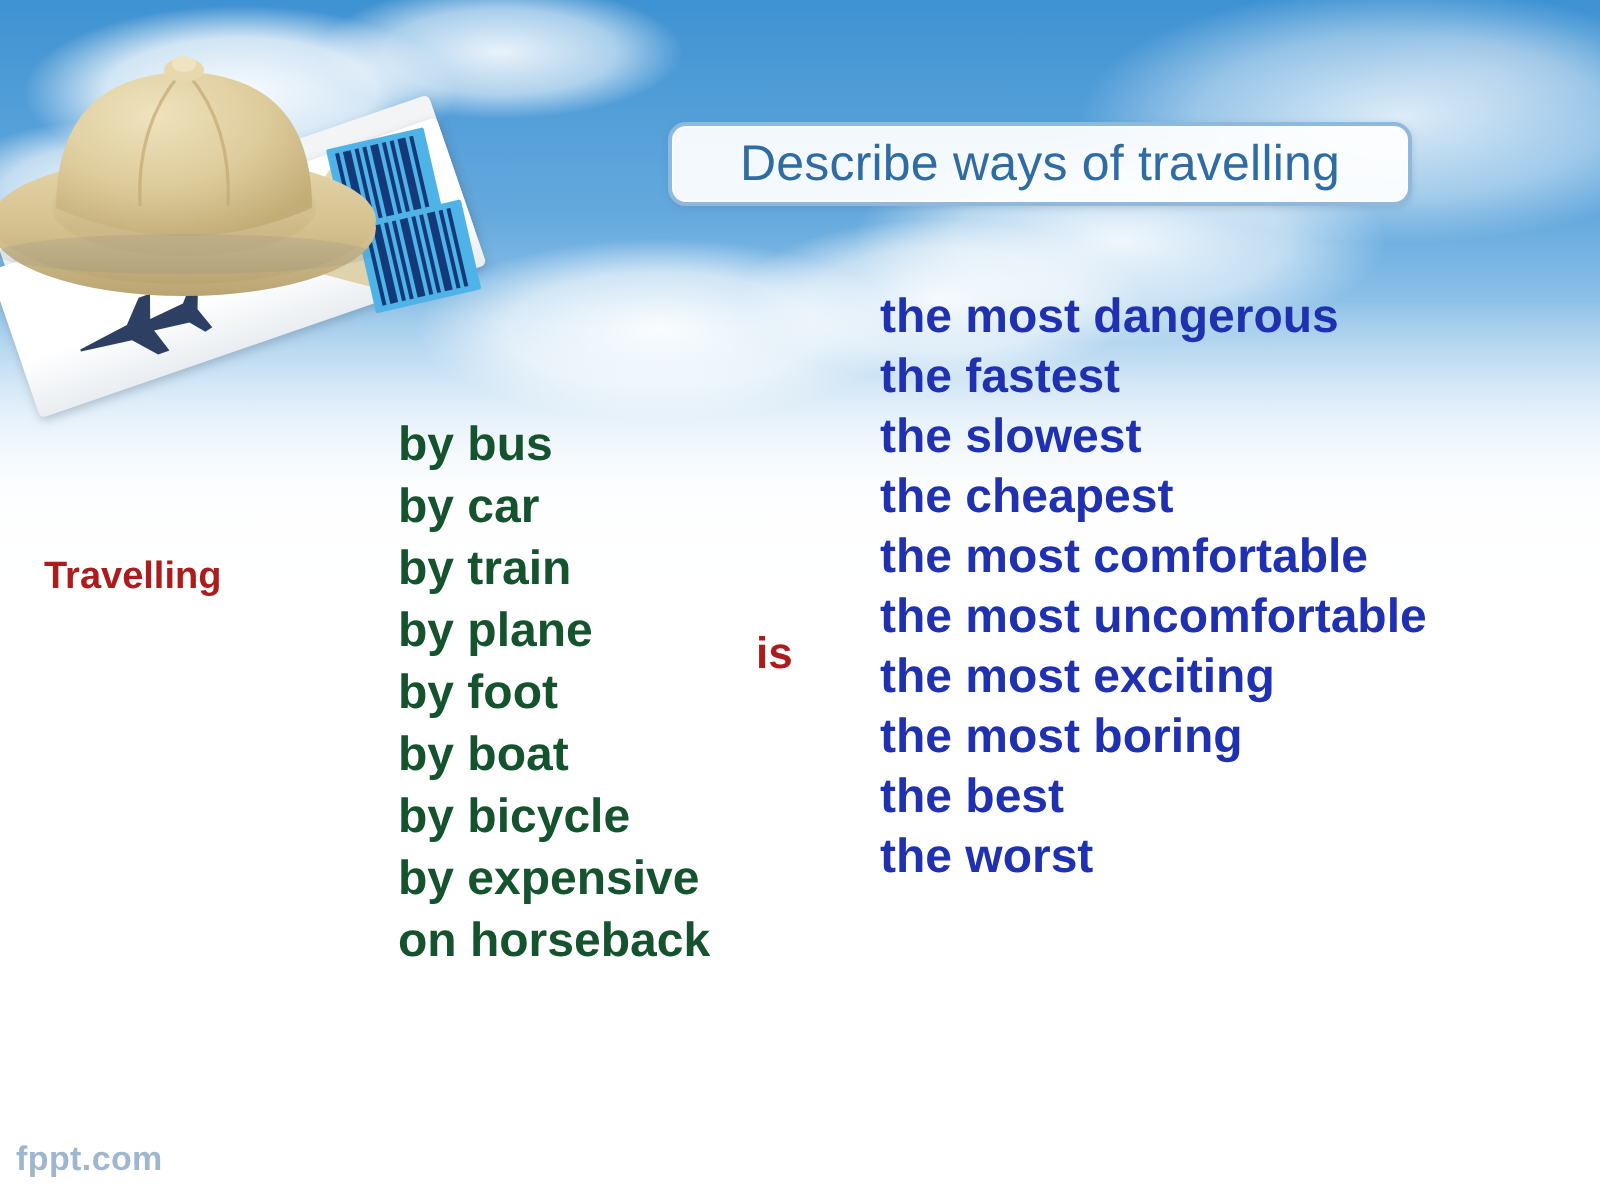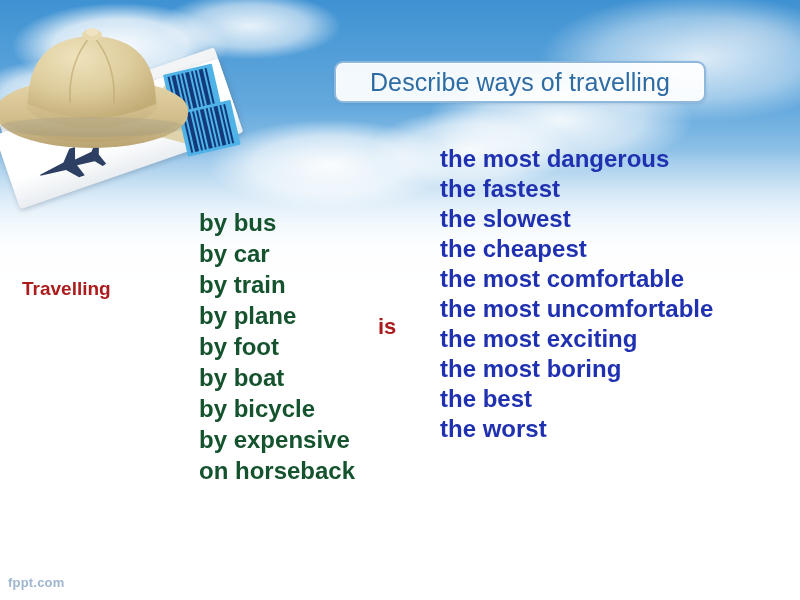--- a/index.html
+++ b/index.html
@@ -216,21 +216,21 @@
     font-weight: bold;
     color: #1f31b0;
     line-height: 30px;
   }
 
   
   .watermark {
     position: absolute;
     left: 8px;
     bottom: 10px;
-    font-size: 13px;
+    font-size: 17px;
     font-weight: bold;
     color: #9fb6cf;
     letter-spacing: 0.2px;
   }
 </style>
 </head>
 <body>
 
 <div id="slide">
 

